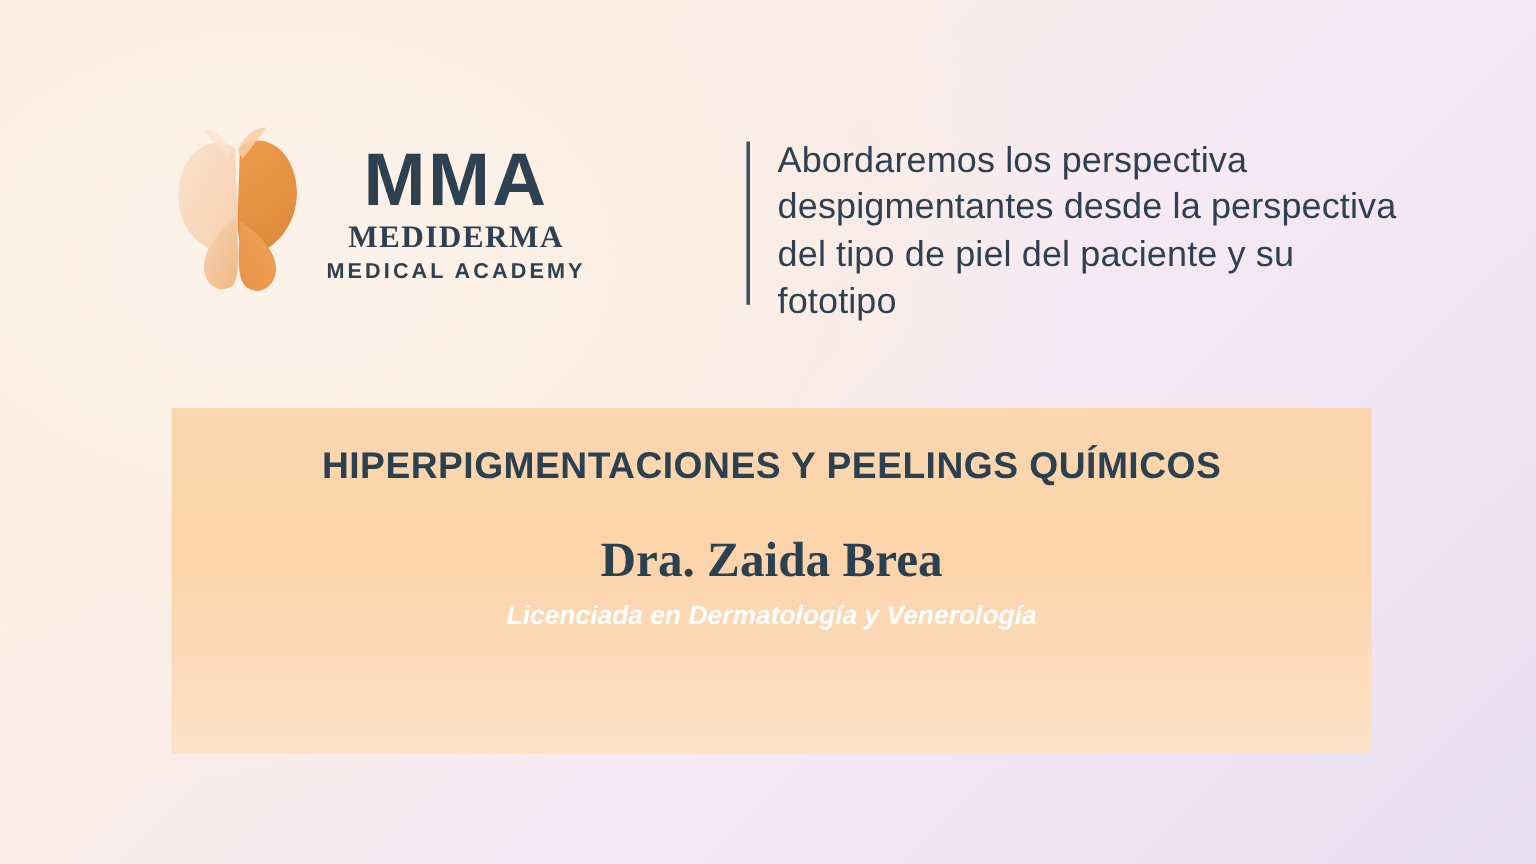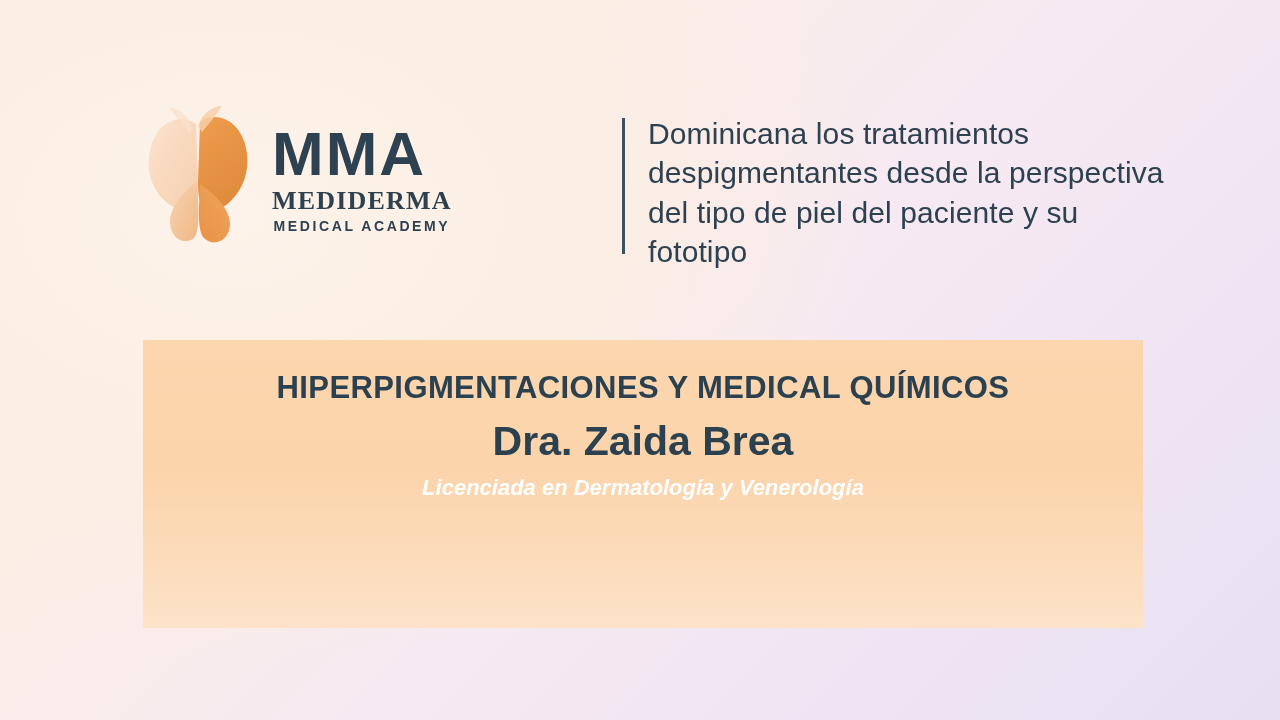--- a/index.html
+++ b/index.html
@@ -47,40 +47,41 @@
     height: 140px;
     margin-right: 14px;
     flex: 0 0 auto;
   }
 
   .logo-text {
     display: flex;
     flex-direction: column;
     justify-content: center;
     padding-top: 6px;
+    align-items: center;
   }
 
   .logo-mma {
     font-size: 62px;
     font-weight: 700;
     letter-spacing: 2px;
     color: #2d4150;
     line-height: 0.98;
   }
   .logo-mediderma {
     font-size: 26px;
     font-weight: 700;
     letter-spacing: 1.2px;
     color: #2d4150;
     line-height: 1.05;
     margin-top: 2px;
     font-family: Liberation Serif, serif;
   }
   .logo-academy {
-    font-size: 14px;
+    font-size: 18px;
     font-weight: 700;
     letter-spacing: 2.6px;
     color: #2d4150;
     margin-top: 4px;
     text-align: center;
   }
 
   .divider {
     position: absolute;
     left: 622px;
@@ -127,25 +128,26 @@
   .banner-date {
     margin-top: 20px;
     font-size: 24px;
     font-weight: 700;
     letter-spacing: 0.6px;
     color: #ffffff;
     text-align: center;
   }
 
   .speaker-name {
-    margin-top: 12px;
+    margin-top: 36px;
     font-size: 41px;
     font-weight: 700;
     color: #2c4150;
     text-align: center;
+    font-family: Liberation Serif, serif;
   }
 
   .speaker-line {
     font-size: 22px;
     font-style: italic;
     font-weight: 700;
     color: #ffffff;
     text-align: right;
     line-height: 1.35;
   }
@@ -192,22 +194,22 @@
       </svg>
       <div class="logo-text">
         <div class="logo-mma">MMA</div>
         <div class="logo-mediderma">MEDIDERMA</div>
         <div class="logo-academy">MEDICAL ACADEMY</div>
       </div>
     </div>
 
     <div class="divider"></div>
 
-    <div class="tagline">Dominicana los tratamientos despigmentantes desde la perspectiva del tipo de piel del paciente y su fototipo</div>
+    <div class="tagline">Abordaremos los perspectiva despigmentantes desde la perspectiva del tipo de piel del paciente y su fototipo</div>
   </div>
 
   <div class="banner">
-    <div class="banner-title">HIPERPIGMENTACIONES Y MEDICAL QUÍMICOS</div>
+    <div class="banner-title">HIPERPIGMENTACIONES Y PEELINGS QUÍMICOS</div>
     <div class="speaker-name">Dra. Zaida Brea</div>
     <div class="speaker-line first">Licenciada en Dermatología y Venerología</div>
   </div>
 
 </div>
 
 </body></html>

